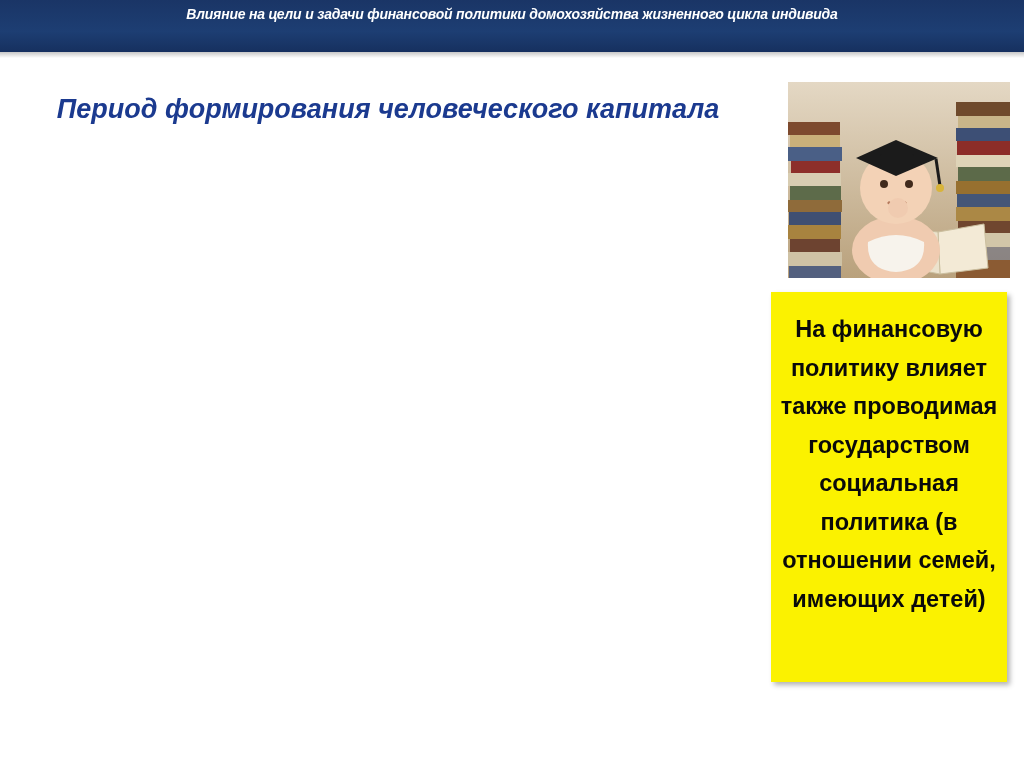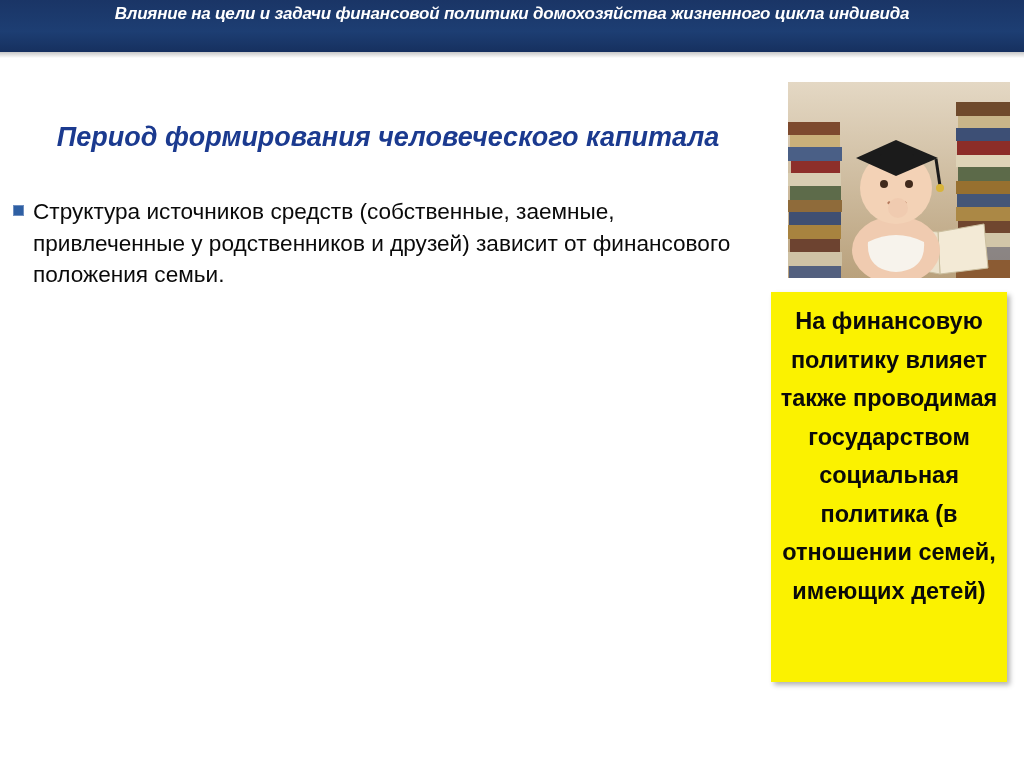--- a/index.html
+++ b/index.html
@@ -28,21 +28,21 @@
   }
   .header-title {
     position: absolute;
     left: 0;
     top: 2px;
     width: 1024px;
     text-align: center;
     color: #ffffff;
     font-weight: bold;
     font-style: italic;
-    font-size: 17px;
+    font-size: 14px;
     line-height: 24px;
     letter-spacing: -0.2px;
   }
   .header-shadow {
     position: absolute;
     left: 0;
     top: 52px;
     width: 1024px;
     height: 6px;
     background: linear-gradient(to bottom, rgba(0,0,0,0.22), rgba(0,0,0,0));
@@ -54,21 +54,20 @@
     left: 28px;
     top: 92px;
     width: 720px;
     text-align: center;
     color: #1b3a8f;
     font-weight: bold;
     font-style: italic;
     font-size: 27px;
     line-height: 35px;
     text-shadow: 1px 1px 0 rgba(255,255,255,0.6);
-    margin-top: 28px;
   }
 
   
   .bullets {
     position: absolute;
     left: 10px;
     top: 196px;
     width: 740px;
   }
   .bullet {
@@ -111,21 +110,21 @@
   
   .callout {
     position: absolute;
     left: 771px;
     top: 292px;
     width: 236px;
     height: 390px;
     background: #fbf200;
     box-shadow: 3px 3px 5px rgba(0,0,0,0.30);
     box-sizing: border-box;
-    padding: 10px 8px 0 8px;
+    padding: 18px 8px 0 8px;
   }
   .callout-text {
     display: block;
     text-align: center;
     color: #0a0a0a;
     font-weight: bold;
     font-size: 23.5px;
     line-height: 38.5px;
   }
 </style>
@@ -133,24 +132,20 @@
 <body>
 
 <div class="header">
   <div class="header-title">Влияние на цели и задачи финансовой политики домохозяйства жизненного цикла индивида</div>
 </div>
 <div class="header-shadow"></div>
 
 <div class="slide-title">Период формирования человеческого капитала</div>
 
 <div class="bullets">
-  <div class="bullet">
-    <span class="bullet-marker"></span>
-    <span class="bullet-text">Структура источников средств (собственные, заемные, привлеченные у родственников и друзей) зависит от финансового положения семьи.</span>
-  </div>
 </div>
 
 <div class="photo">
   <svg width="222" height="196" viewBox="0 0 222 196">
     <defs>
       <linearGradient id="bg" x1="0" y1="0" x2="0" y2="1">
         <stop offset="0%" stop-color="#e4d8c4"></stop>
         <stop offset="100%" stop-color="#b9a17c"></stop>
       </linearGradient>
     </defs>

